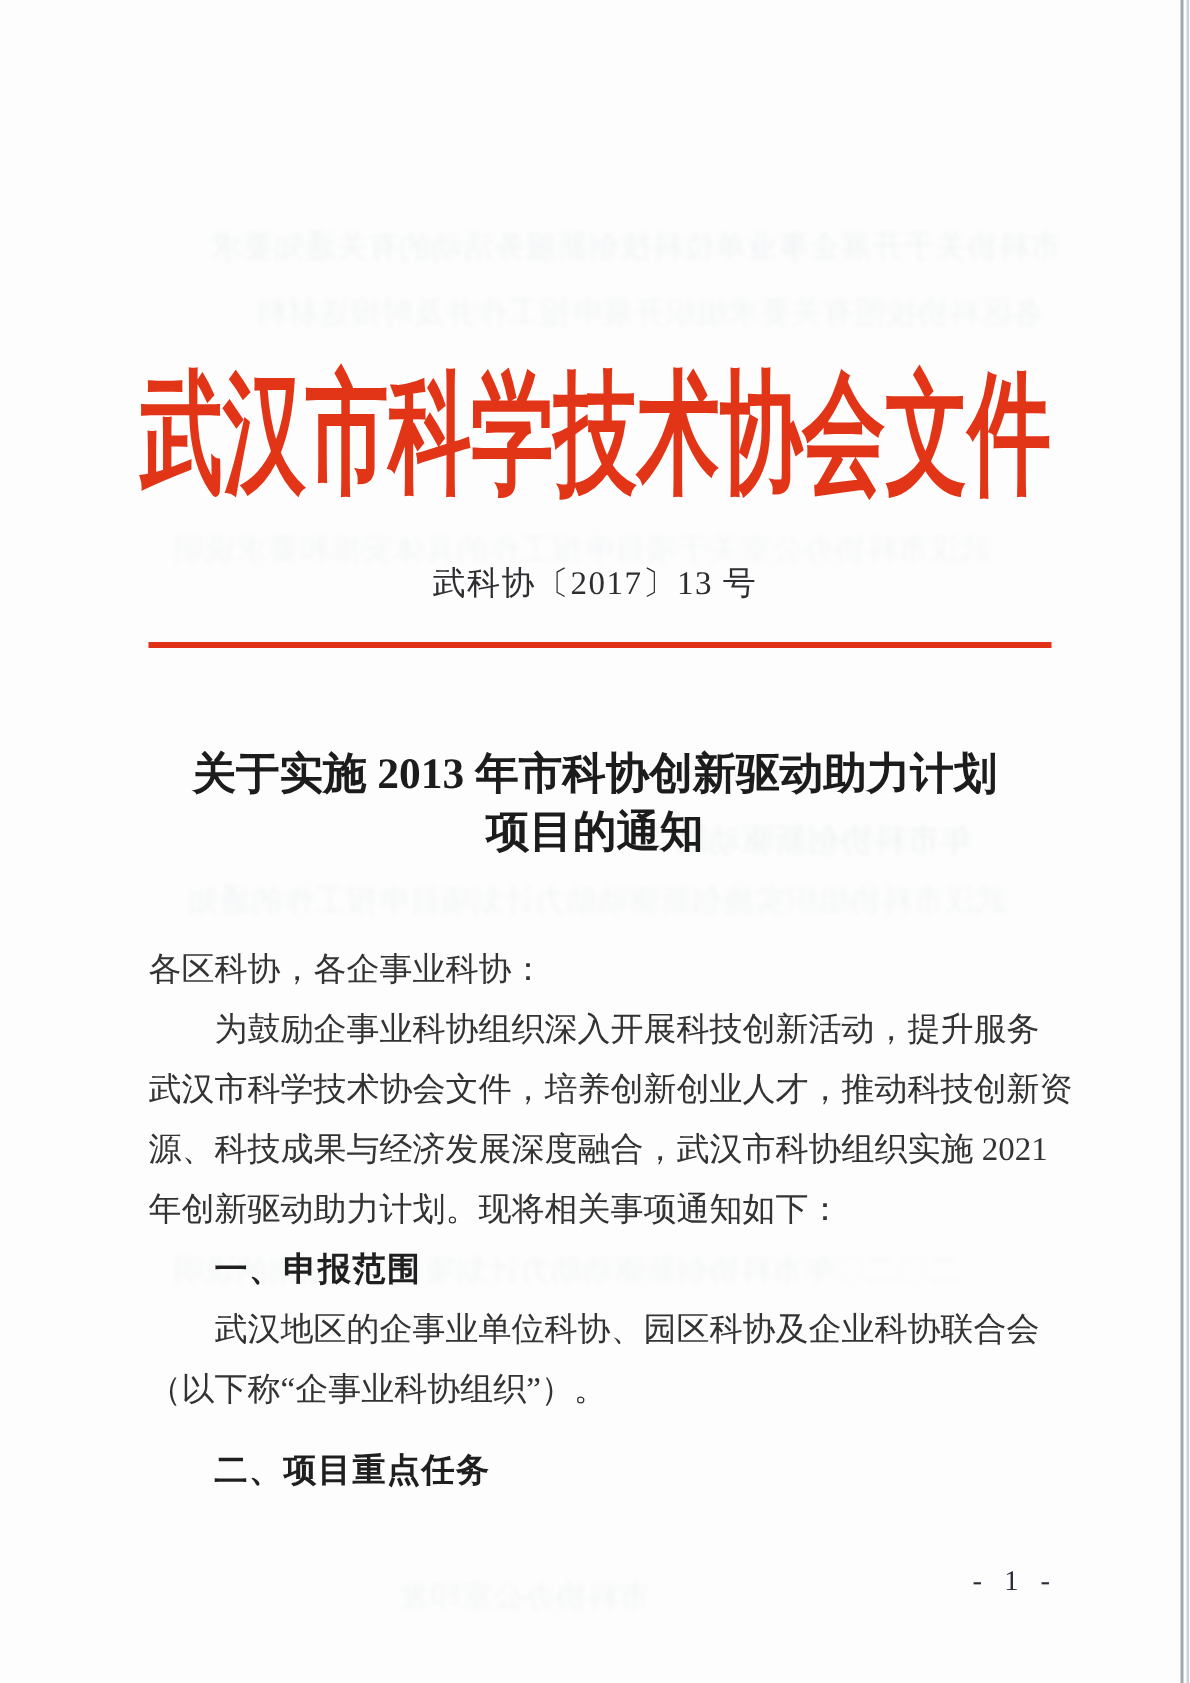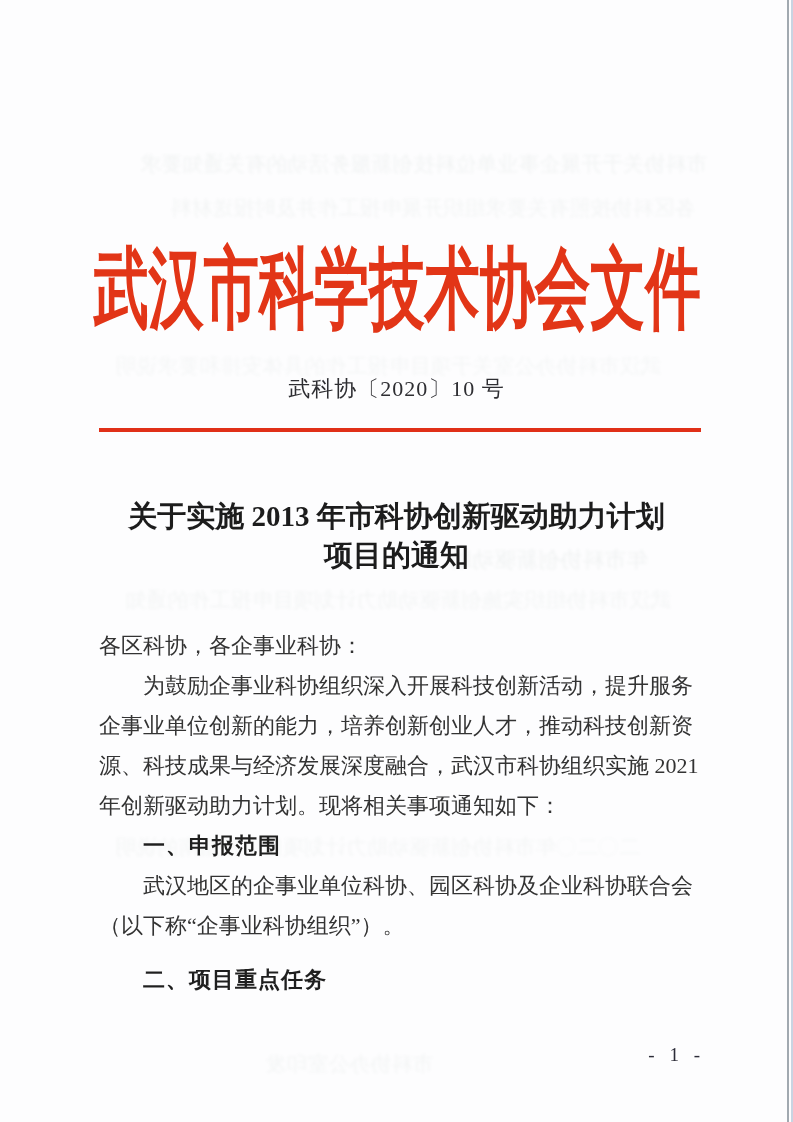--- a/index.html
+++ b/index.html
@@ -97,34 +97,34 @@
   <div class="bleed a3">武汉市科协办公室关于项目申报工作的具体安排和要求说明</div>
   <div class="bleed a4">年市科协创新驱动助</div>
   <div class="bleed a5">武汉市科协组织实施创新驱动助力计划项目申报工作的通知</div>
   <div class="bleed a6">二〇二〇年市科协创新驱动助力计划项目申报指南的说明</div>
   <div class="bleed a7">市科协办公室印发</div>
 
   <div class="red-header">
     <span class="red-header-text">武汉市科学技术协会文件</span>
   </div>
 
-  <div class="doc-number">武科协〔2020〕10 号</div>
+  <div class="doc-number">武科协〔2017〕13 号</div>
 
   <div class="red-rule"></div>
 
   <div class="notice-title">
     <div>关于实施 2013 年市科协创新驱动助力计划</div>
     <div>项目的通知</div>
   </div>
 
   <div class="body-block">
     <div class="line">各区科协，各企事业科协：</div>
 
     <div class="line indent">为鼓励企事业科协组织深入开展科技创新活动，提升服务</div>
-    <div class="line">企事业单位创新的能力，培养创新创业人才，推动科技创新资</div>
+    <div class="line">武汉市科学技术协会文件，培养创新创业人才，推动科技创新资</div>
     <div class="line">源、科技成果与经济发展深度融合，武汉市科协组织实施 2021</div>
     <div class="line">年创新驱动助力计划。现将相关事项通知如下：</div>
 
     <div class="line heading indent">一、申报范围</div>
 
     <div class="line indent">武汉地区的企事业单位科协、园区科协及企业科协联合会</div>
     <div class="line">（以下称“企事业科协组织”）。</div>
 
     <div class="line heading indent h2gap">二、项目重点任务</div>
   </div>

